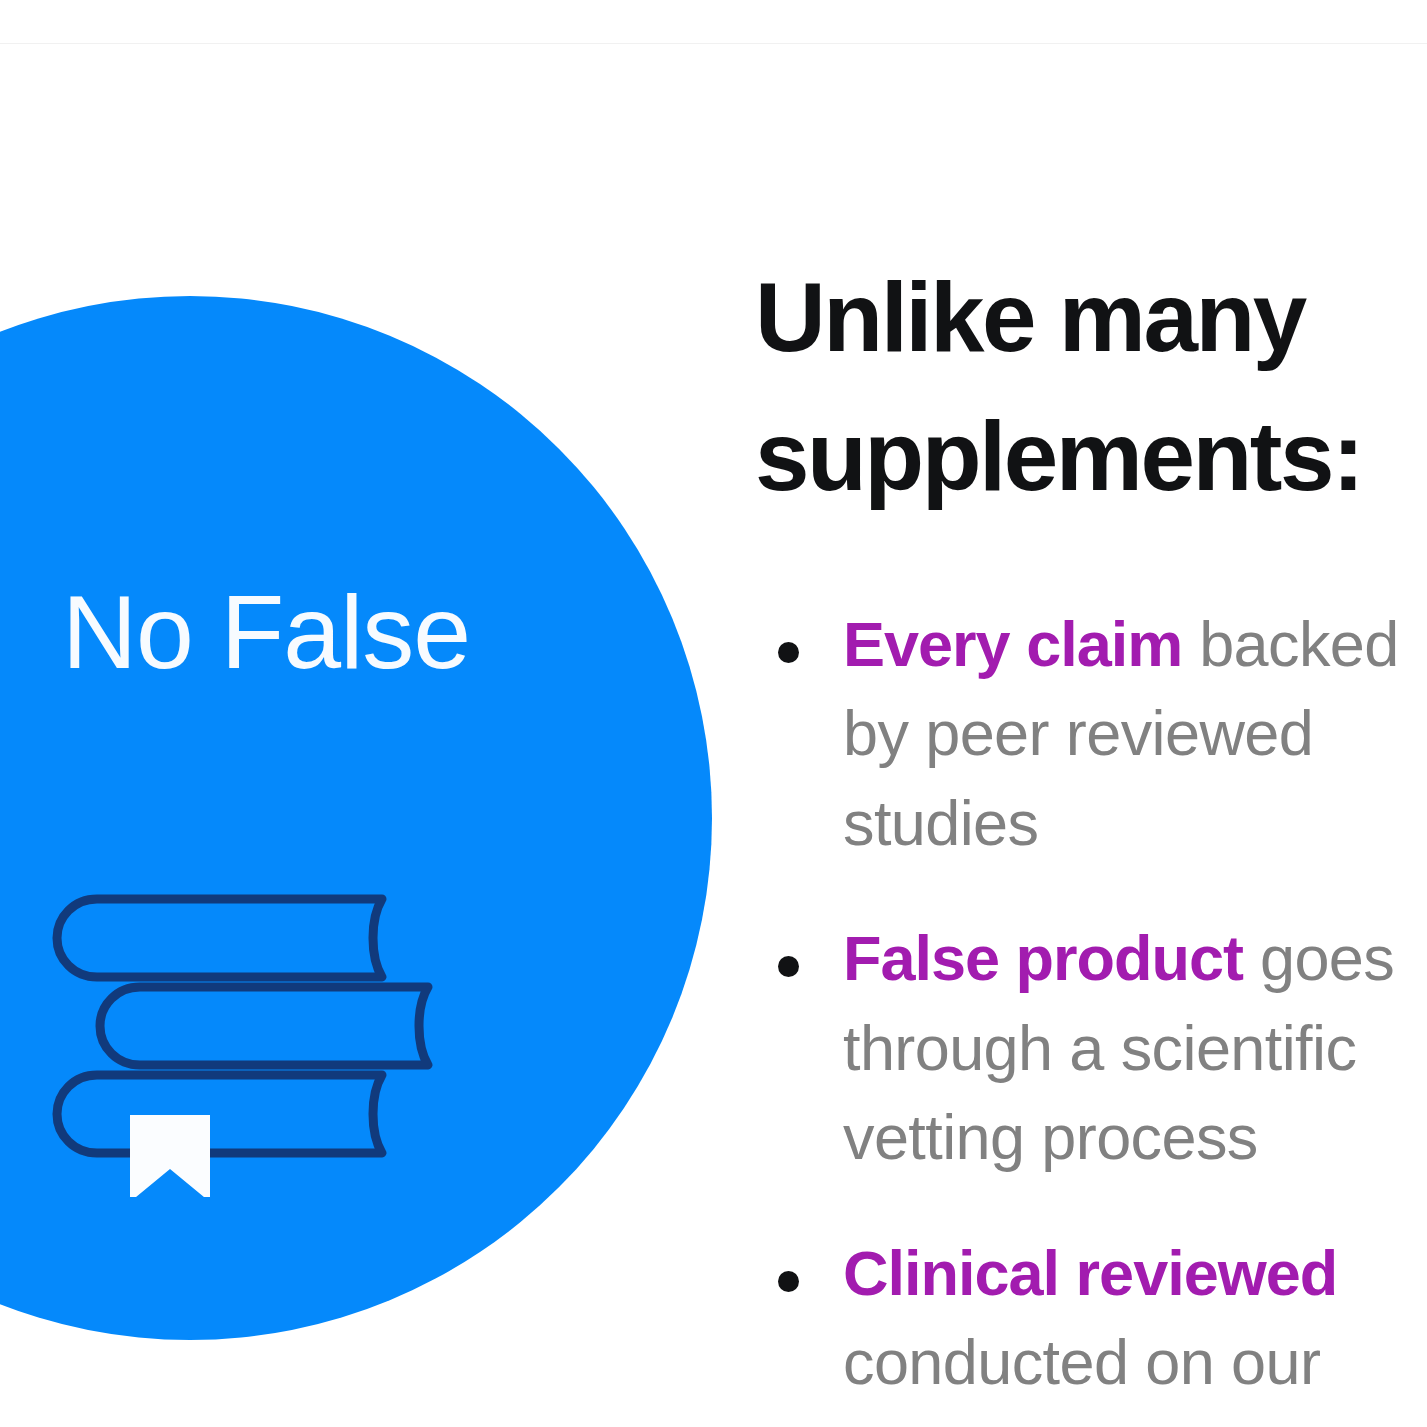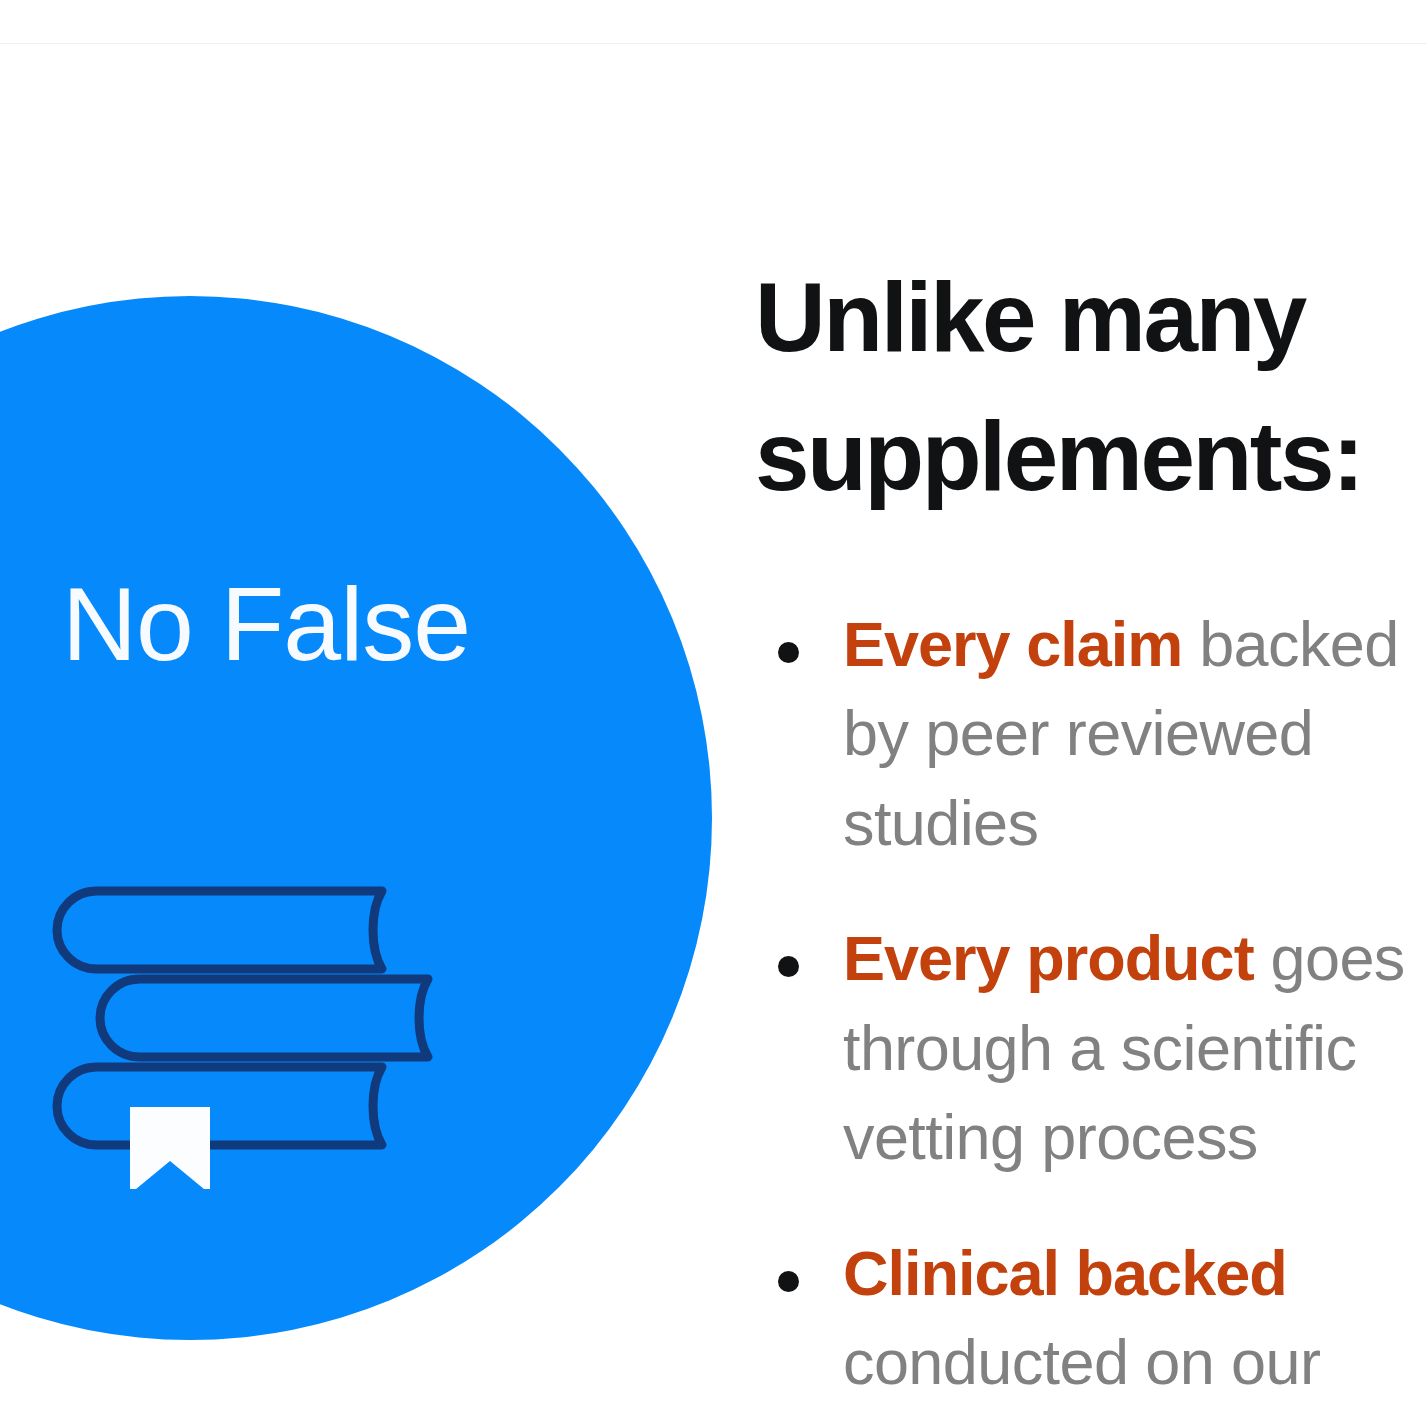--- a/index.html
+++ b/index.html
@@ -36,21 +36,21 @@
     top: 296px;
     width: 1044px;
     height: 1044px;
     border-radius: 50%;
     background: #0589fb;
   }
 
   #badge-inner {
     position: absolute;
     left: 332px;   
-    top: 8px;
+    top: 16px;
     width: 712px;
     height: 1044px;
   }
 
   #badge-title {
     position: absolute;
     left: 62px;
     top: 238px;
     width: 640px;
     color: #f7fbff;
@@ -114,21 +114,21 @@
   }
   .claim-text {
     font-family: "Liberation Sans", sans-serif;
     font-size: 63px;
     line-height: 1.42;
     color: #818181;
     font-weight: 400;
     letter-spacing: -0.6px;
   }
   .claim-lead {
-    color: #c2410c;
+    color: #a21caf;
     font-weight: 700;
     letter-spacing: -1px;
     text-align: right;
   }
 </style>
 </head>
 <body>
 
 <div id="stage">
 
@@ -183,24 +183,24 @@
 
     <ul id="claims-list">
 
       <li>
         <span class="bullet-dot"></span>
         <span class="claim-text"><span class="claim-lead">Every claim</span><span> backed by peer reviewed studies</span></span>
       </li>
 
       <li>
         <span class="bullet-dot"></span>
-        <span class="claim-text"><span class="claim-lead">Every product</span><span> goes through a scientific vetting process</span></span>
+        <span class="claim-text"><span class="claim-lead">False product</span><span> goes through a scientific vetting process</span></span>
       </li>
 
       <li>
         <span class="bullet-dot"></span>
-        <span class="claim-text"><span class="claim-lead">Clinical backed</span><span> conducted on our hero products</span></span>
+        <span class="claim-text"><span class="claim-lead">Clinical reviewed</span><span> conducted on our hero products</span></span>
       </li>
 
     </ul>
   </div>
 
 </div>
 
 </body></html>

